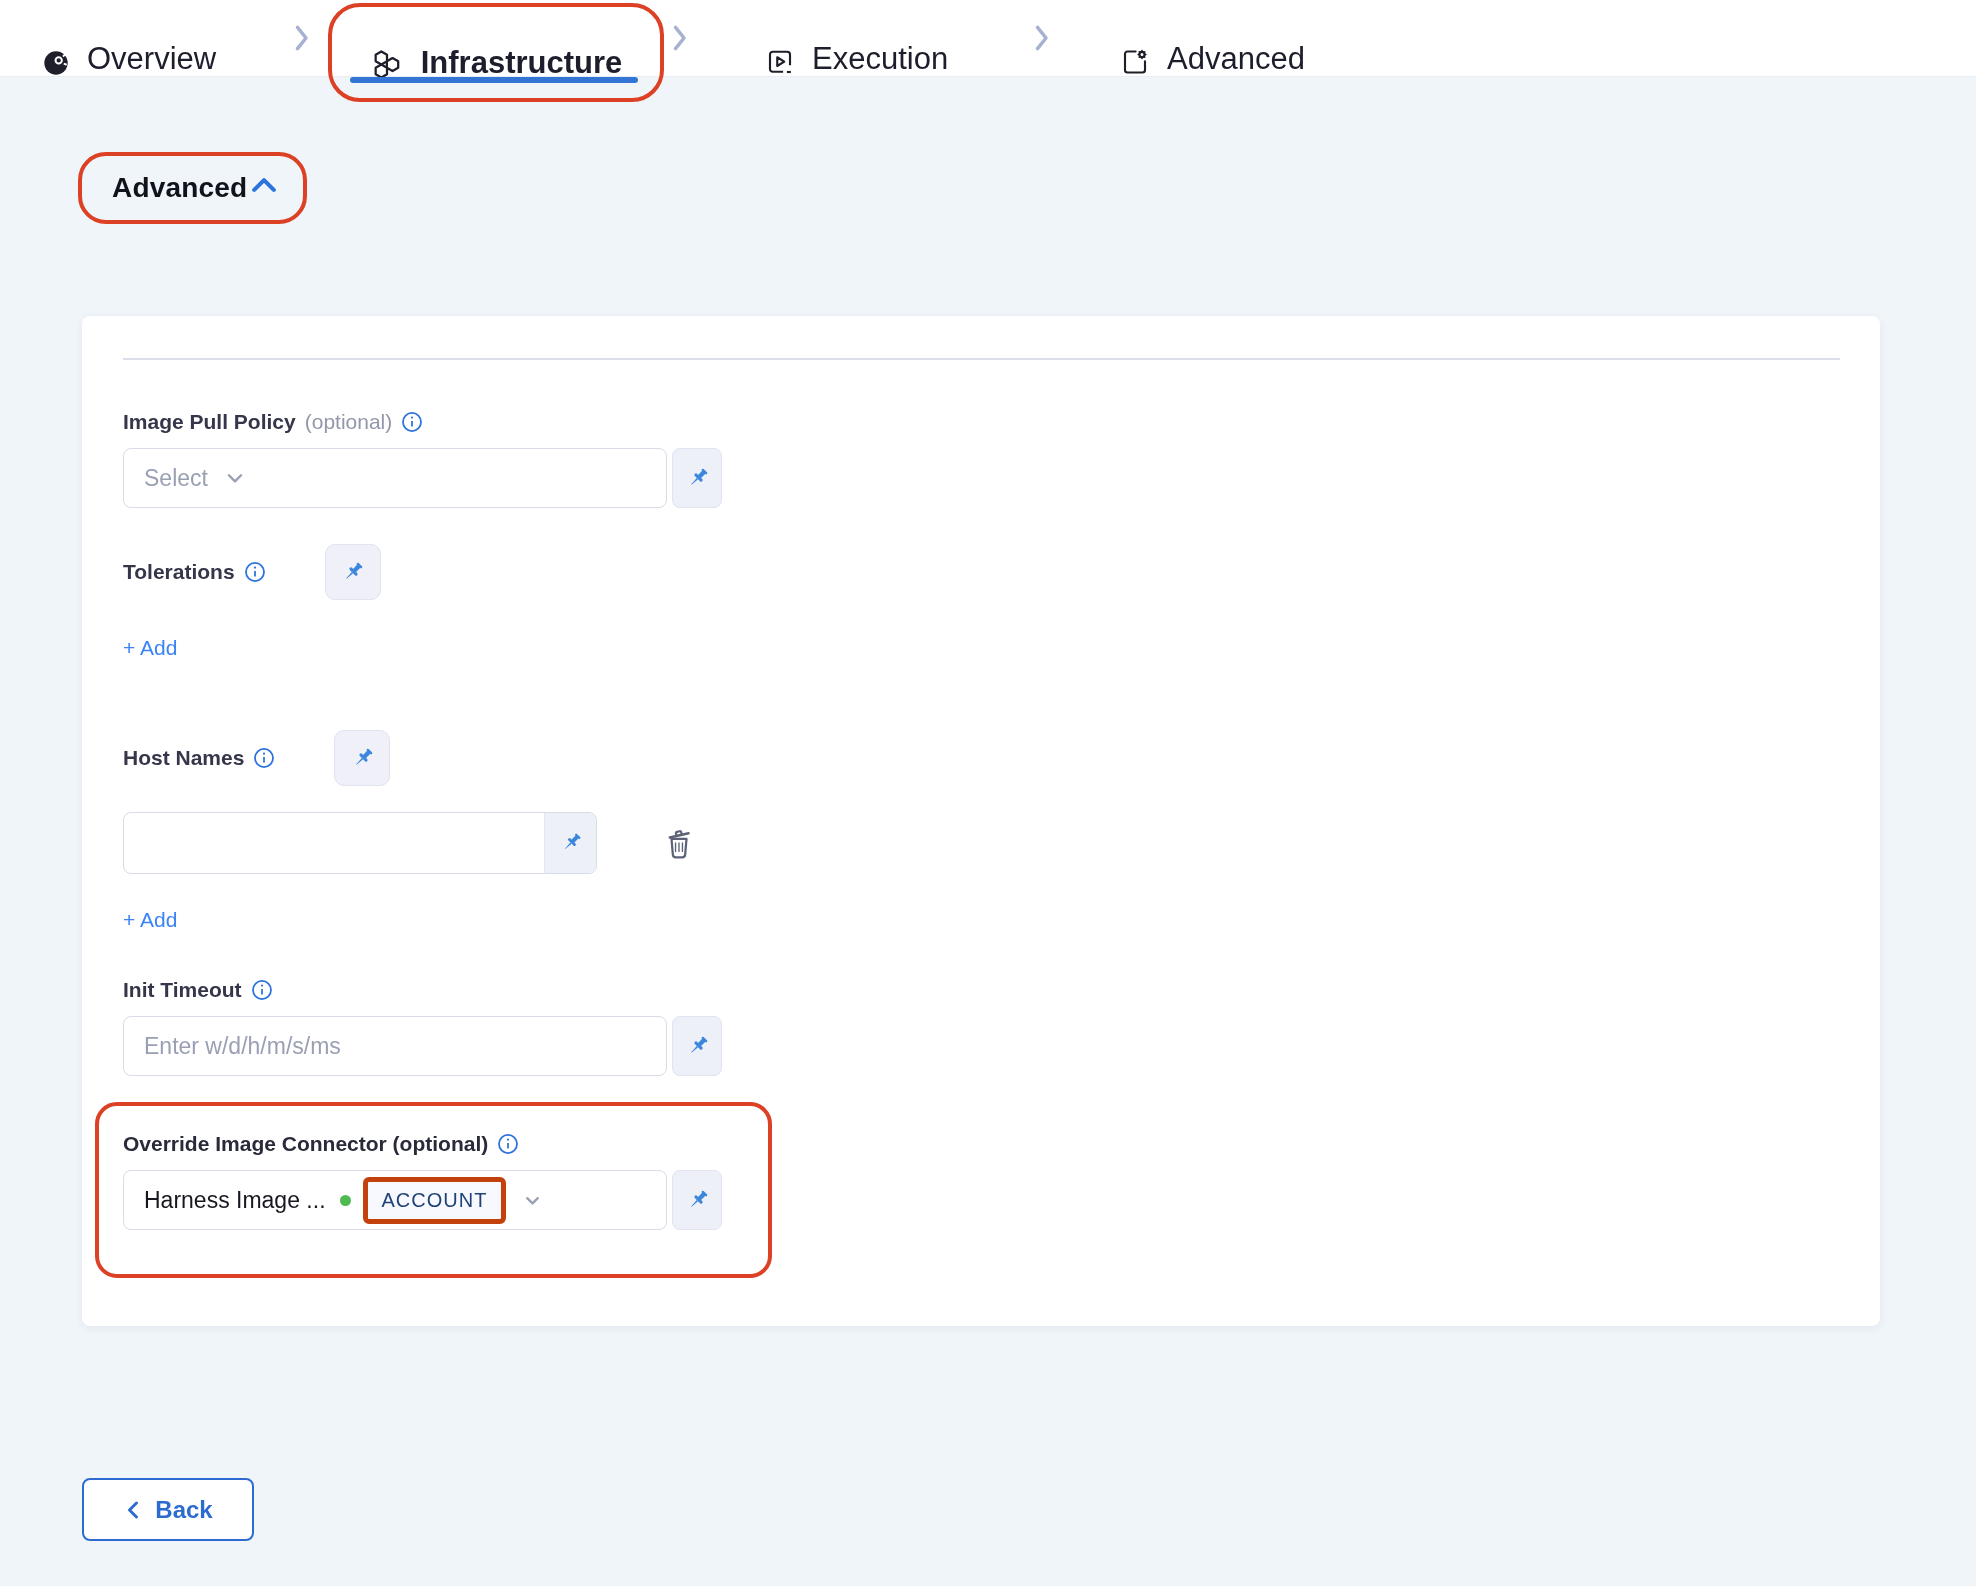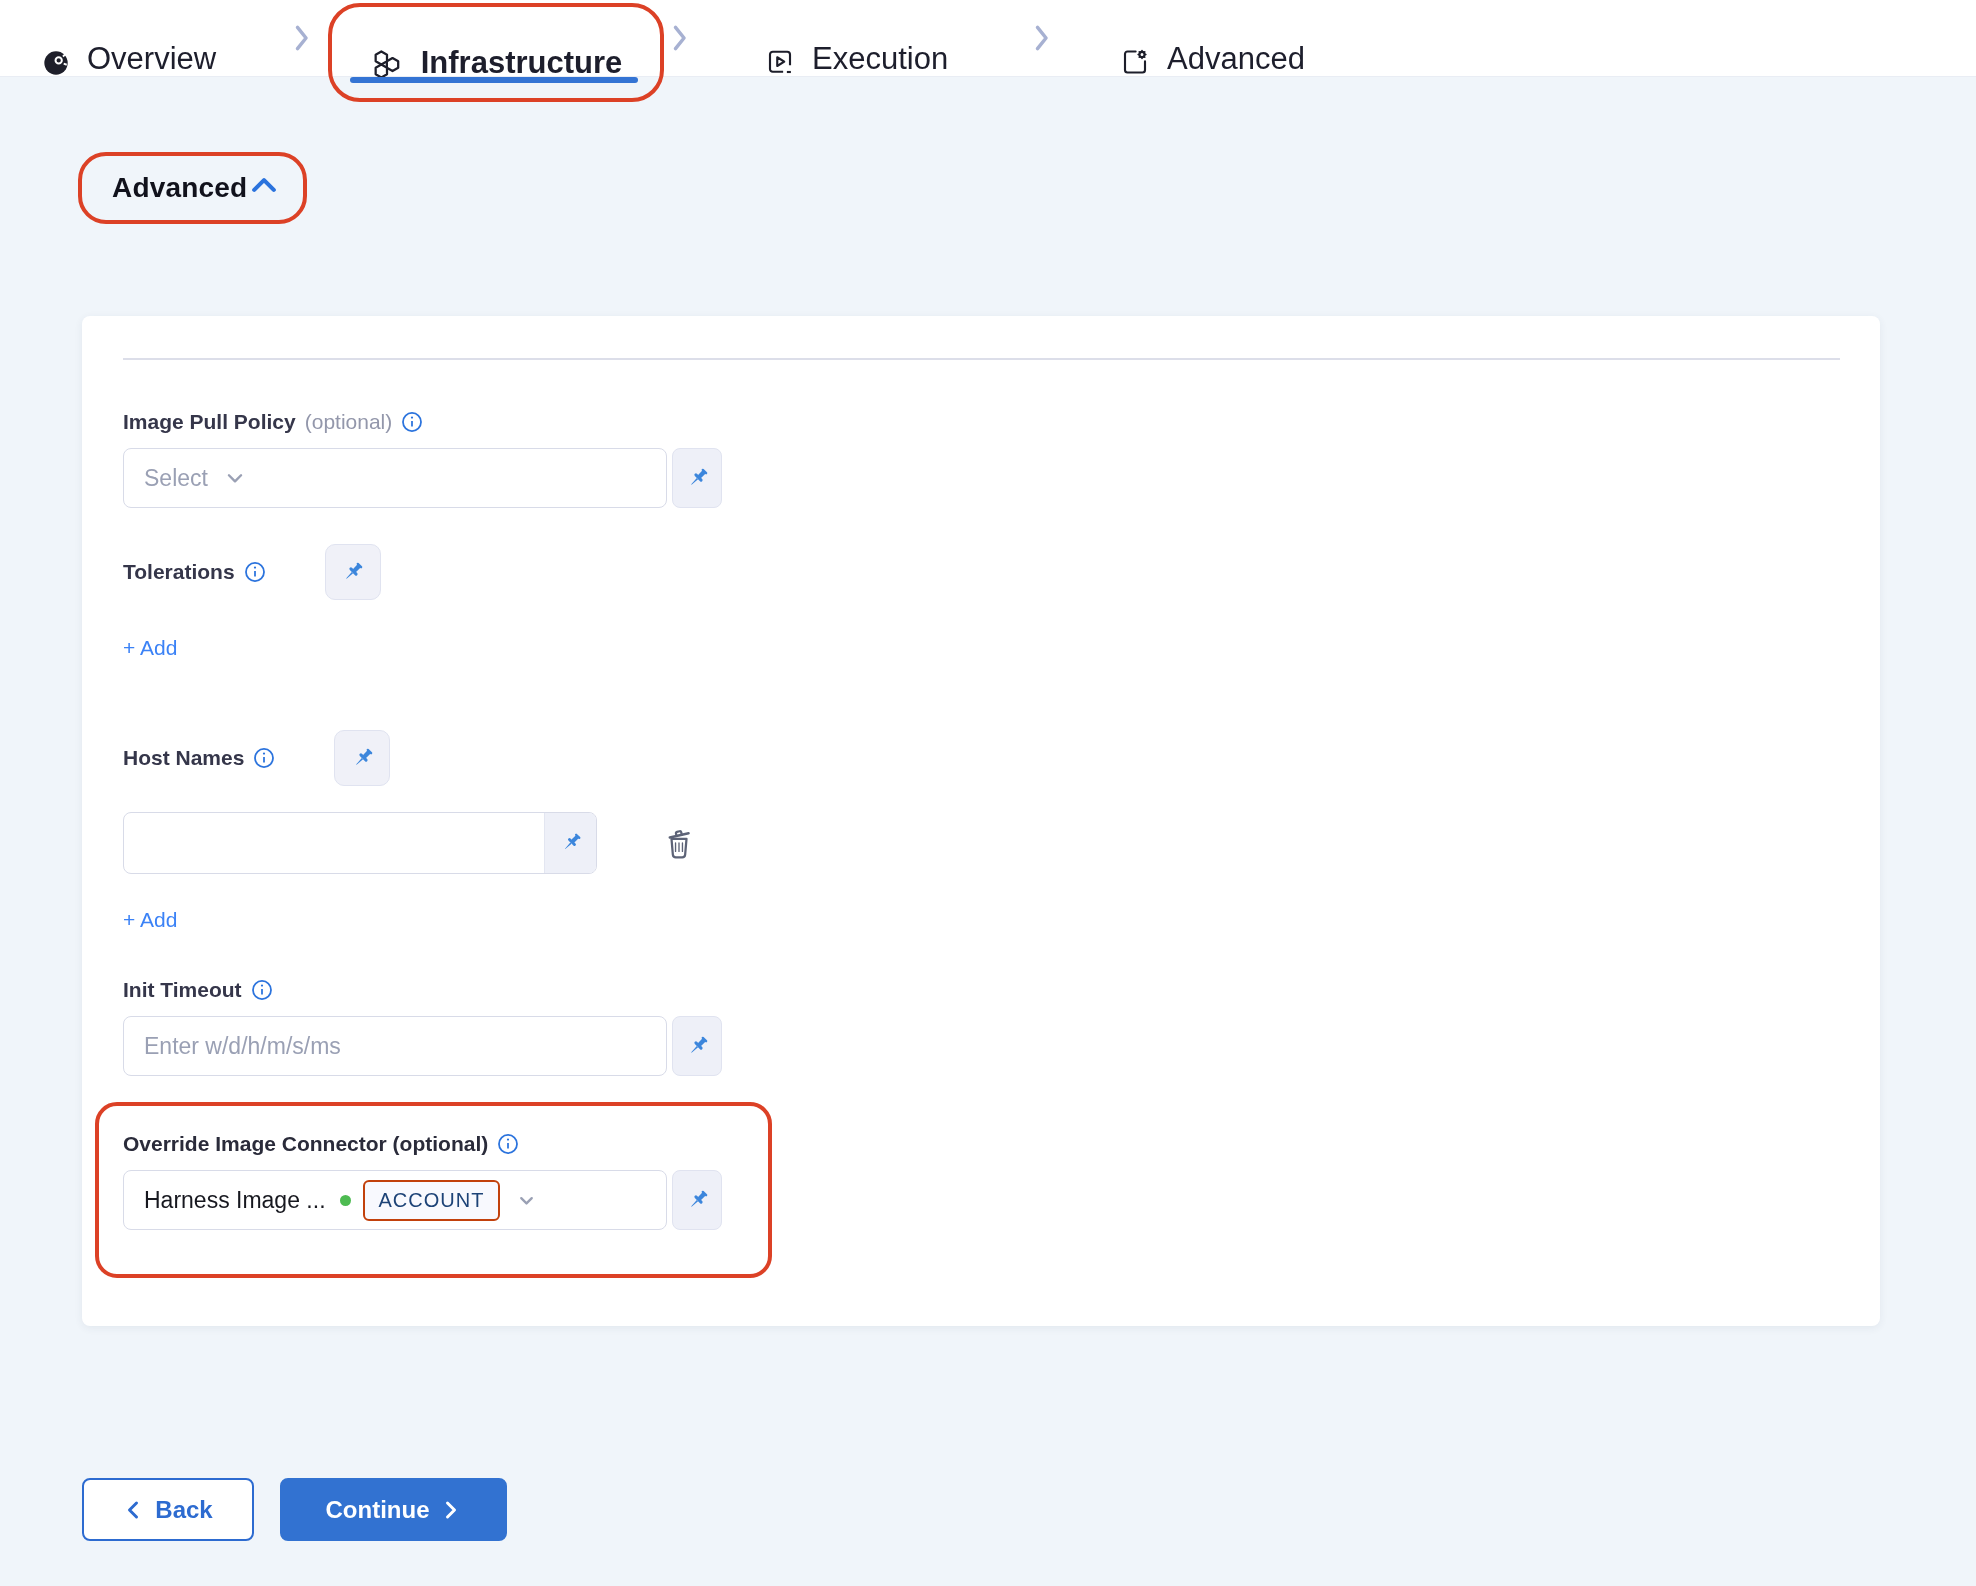--- a/index.html
+++ b/index.html
@@ -209,21 +209,21 @@
     background:#4dbb51;
     margin:0 12px 0 14px;
     flex:none;
   }
   .scope-badge {
     font-size:20px;
     font-weight:500;
     letter-spacing:1px;
     color:#1d4377;
     background:#f8f9fe;
-    border:2px solid #c2410c;
+    border:5px solid #c2410c;
     border-radius:6px;
     padding:7px 14px;
     white-space:nowrap;
   }
   .dd-chevron { margin-left:16px; display:flex; }
 
   
   .footer {
     margin:152px 0 0 82px;
     display:flex;
@@ -521,24 +521,16 @@
 
 <div class="footer">
   <div class="btn btn-back">
     <span>
       <svg width="20" height="24" viewBox="0 0 16 24">
           <path d="M11.5 5 L4.5 12 L11.5 19" stroke="#2d6bd0" stroke-width="3" fill="none" stroke-linecap="round" stroke-linejoin="round"></path>
         </svg>
     </span>
     <span>Back</span>
   </div>
-  <div class="btn btn-continue">
-    <span>Continue</span>
-    <span>
-      <svg width="20" height="24" viewBox="0 0 16 24">
-          <path d="M4.5 5 L11.5 12 L4.5 19" stroke="#ffffff" stroke-width="3" fill="none" stroke-linecap="round" stroke-linejoin="round"></path>
-        </svg>
-    </span>
-  </div>
 </div>
 
 
 
 
 </body></html>

